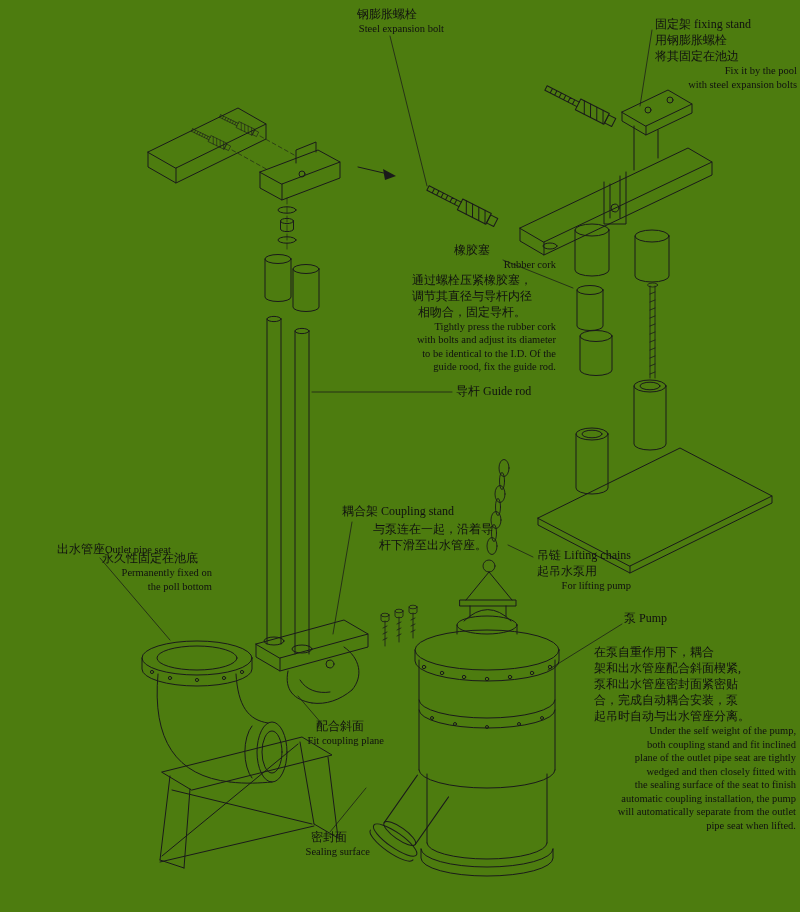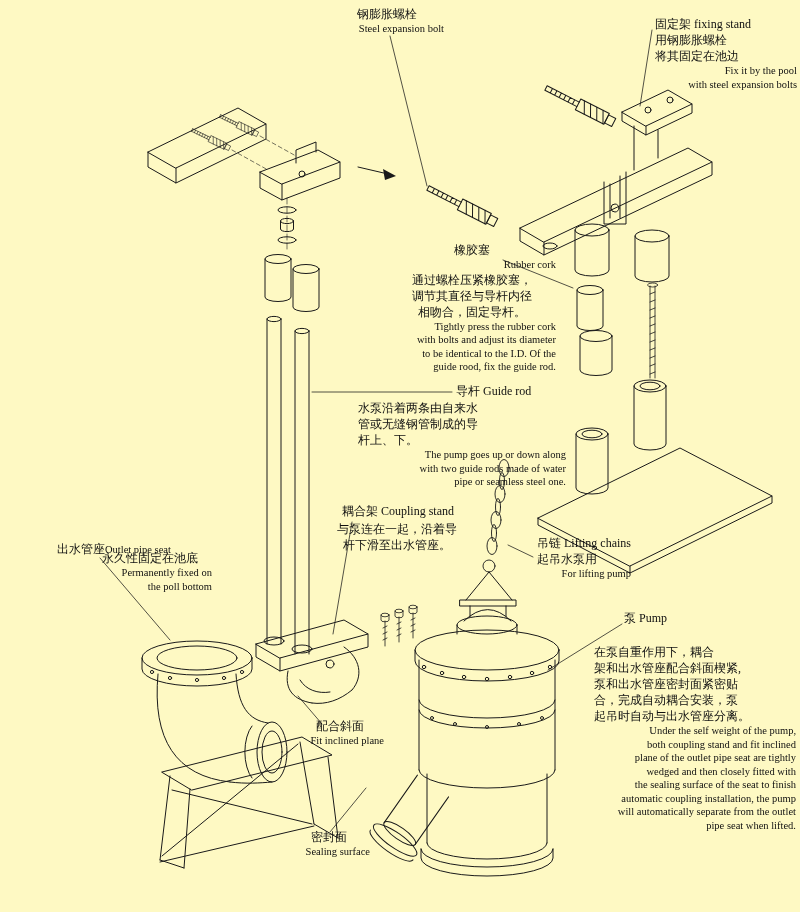--- a/index.html
+++ b/index.html
@@ -1,18 +1,18 @@
 <!DOCTYPE html>
 <html><head>
 <meta charset="utf-8">
 <style>
   * { box-sizing: border-box; }
   html, body { margin: 0; padding: 0; background: #ffffff; }
   .stage {
-    position: relative; width: 800px; height: 912px; background: #fef9c3;
+    position: relative; width: 800px; height: 912px; background: #4d7c0f;
     font-family: "Liberation Serif", "DejaVu Serif", serif; color: #101010;
     overflow: hidden;
   }
   .stage > svg { position: absolute; left: 0; top: 0; }
   .lbl { position: absolute; }
   .zh { font-size: 12px; line-height: 16px; }
   .en { font-size: 10.5px; line-height: 13.5px; text-align: right; }
   .title { font-size: 12px; line-height: 15px; white-space: nowrap; }
   .block { white-space: pre; }
   .center { text-align: center; }
@@ -277,46 +277,38 @@
     <div class="zh block">通过螺栓压紧橡胶塞，
 调节其直径与导杆内径
 相吻合，固定导杆。</div>
     <div class="en block">Tightly press the rubber cork
 with bolts and adjust its diameter
 to be identical to the I.D. Of the
 guide rood, fix the guide rod.</div>
   </div>
 
   <div class="lbl title" style="left:456px;top:384px">导杆 Guide rod</div>
-  <div class="lbl" style="left:358px;top:400px;width:208px">
-    <div class="zh block">水泵沿着两条由自来水
-管或无缝钢管制成的导
-杆上、下。</div>
-    <div class="en block">The pump goes up or down along
-with two guide rods made of water
-pipe or seamless steel one.</div>
-  </div>
 
   <div class="lbl title" style="left:342px;top:504px">耦合架 Coupling stand</div>
-  <div class="lbl center" style="left:334px;top:521px;width:126px">
+  <div class="lbl center" style="left:370px;top:521px;width:126px">
     <div class="zh block">与泵连在一起，沿着导
 杆下滑至出水管座。</div>
   </div>
 
   <div class="lbl row" style="left:57px;top:541px">
     <span class="zh">出水管座</span>
     <span class="en">Outlet pipe seat</span>
   </div>
   <div class="lbl center" style="left:88px;top:550px;width:124px">
     <div class="zh block">永久性固定在池底</div>
     <div class="en block">Permanently fixed on
 the poll bottom</div>
   </div>
 
-  <div class="lbl" style="left:537px;top:536px">
+  <div class="lbl" style="left:537px;top:548px">
     <div class="title">吊链 Lifting chains</div>
     <div class="zh block">起吊水泵用</div>
     <div class="en block">For lifting pump</div>
   </div>
 
   <div class="lbl title" style="left:624px;top:611px">泵 Pump</div>
   <div class="lbl" style="left:594px;top:644px;width:202px">
     <div class="zh block">在泵自重作用下，耦合
 架和出水管座配合斜面楔紧,
 泵和出水管座密封面紧密贴
@@ -327,21 +319,21 @@
 plane of the outlet pipe seat are tightly
 wedged and then closely fitted with
 the sealing surface of the seat to finish
 automatic coupling installation, the pump
 will automatically separate from the outlet
 pipe seat when lifted.</div>
   </div>
 
   <div class="lbl center" style="left:296px;top:718px;width:88px">
     <div class="zh">配合斜面</div>
-    <div class="en">Fit inclined plane</div>
+    <div class="en">Fit coupling plane</div>
   </div>
 
   <div class="lbl center" style="left:288px;top:829px;width:82px">
     <div class="zh">密封面</div>
     <div class="en">Sealing surface</div>
   </div>
 
 </div>
 
 </body></html>

